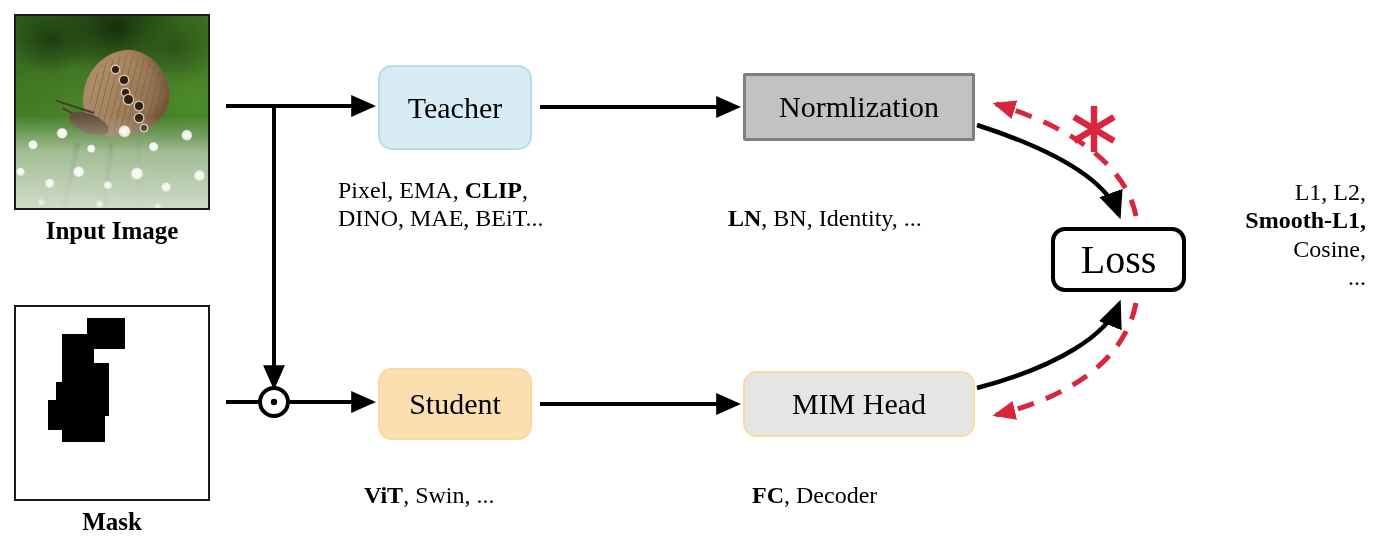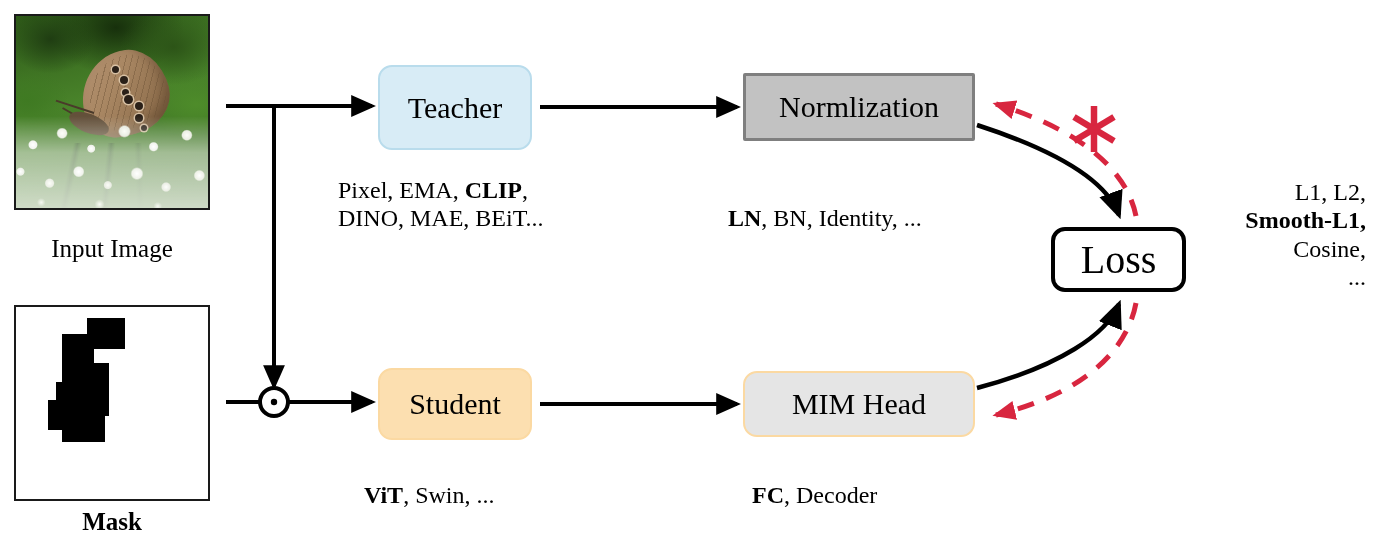--- a/index.html
+++ b/index.html
@@ -189,21 +189,21 @@
     <div class="photo-spot" style="left:55%; top:38%; width:7px;  height:7px;"></div>
     <div class="photo-spot" style="left:56%; top:41%; width:9px;  height:9px;"></div>
     <div class="photo-spot" style="left:62%; top:45%; width:8px;  height:8px;"></div>
     <div class="photo-spot" style="left:62%; top:51%; width:8px;  height:8px;"></div>
     <div class="photo-spot" style="left:65%; top:57%; width:6px;  height:6px;"></div>
     <div class="photo-antenna" style="left:20%; top:50%; width:40px; height:2px; transform:rotate(18deg);"></div>
     <div class="photo-antenna" style="left:22%; top:56%; width:34px; height:2px; transform:rotate(30deg);"></div>
     <div class="abs" style="left:27%; top:51%; width:22%; height:10%; background:#63503a; border-radius:50%; transform:rotate(22deg);"></div>
     <div class="photo-flowers"></div>
   </div>
-  <div class="abs thumb-caption" style="left:14px; top:236px; width:196px;">Input Image</div>
+  <div class="abs thumb-caption" style="left:14px; top:218px; width:196px;font-weight:bold;">Input Image</div>
 
   <div class="abs thumb" style="left:14px; top:305px; width:196px; height:196px;">
     <div class="mask-canvas">
       <div class="mask-blk" style="left:71px;  top:11px;  width:38px; height:16px;"></div>
       <div class="mask-blk" style="left:46px;  top:27px;  width:63px; height:15px;"></div>
       <div class="mask-blk" style="left:46px;  top:42px;  width:32px; height:14px;"></div>
       <div class="mask-blk" style="left:46px;  top:56px;  width:47px; height:19px;"></div>
       <div class="mask-blk" style="left:40px;  top:75px;  width:53px; height:18px;"></div>
       <div class="mask-blk" style="left:32px;  top:93px;  width:61px; height:16px;"></div>
       <div class="mask-blk" style="left:32px;  top:109px; width:57px; height:14px;"></div>

